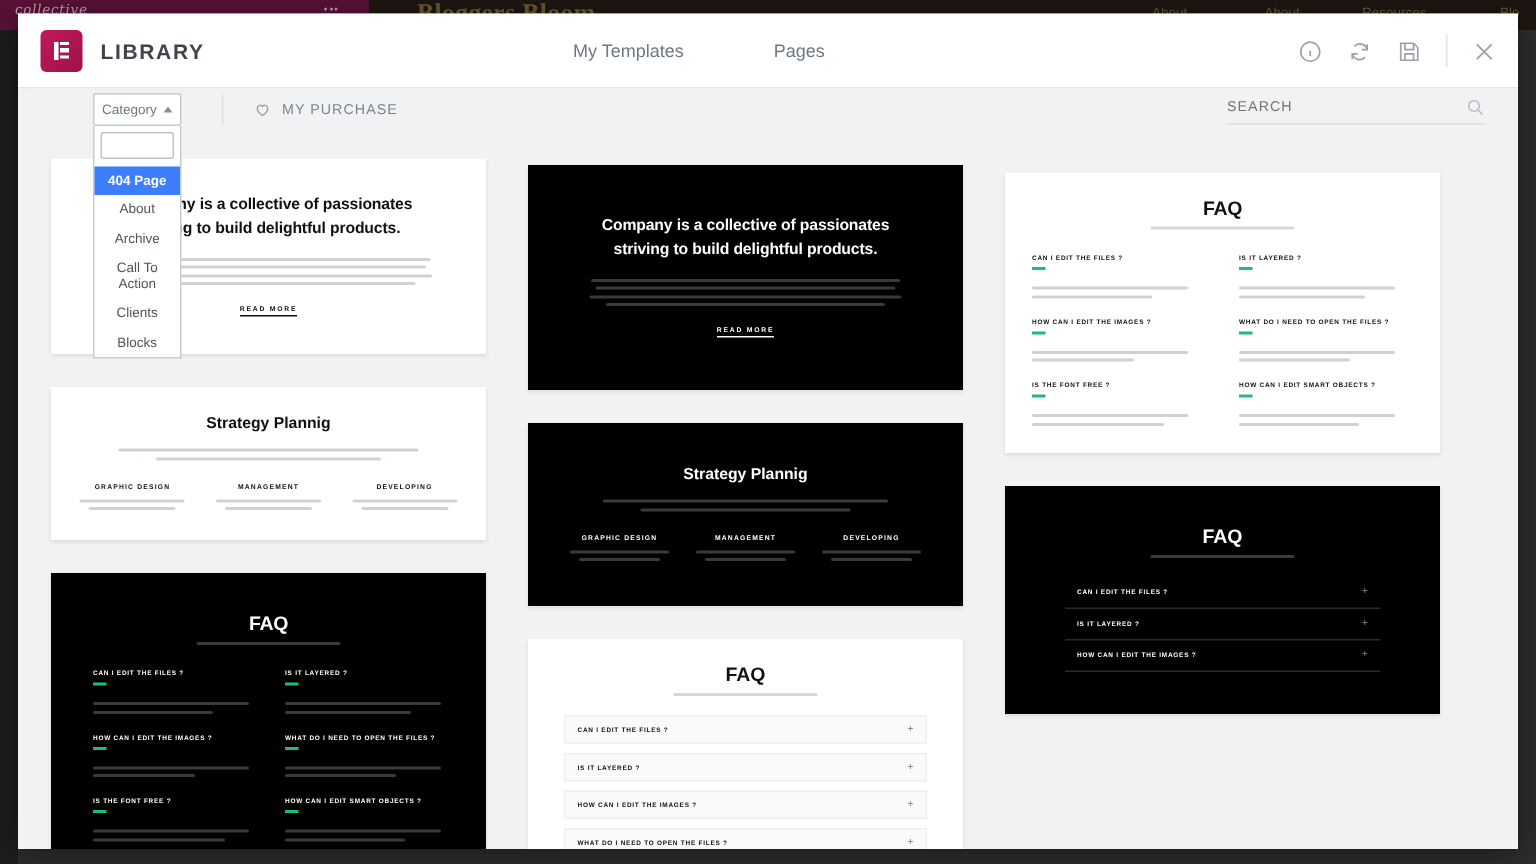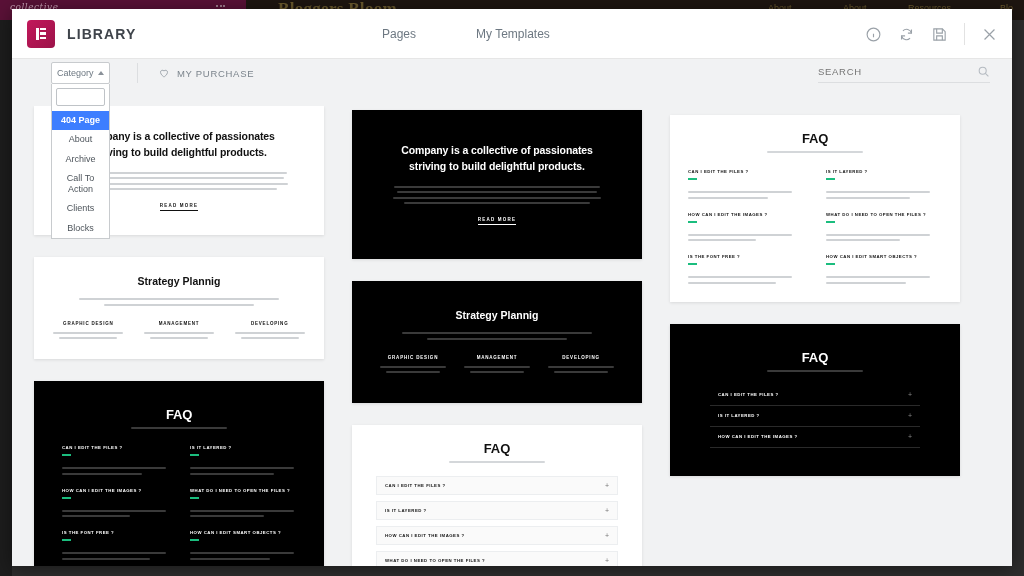--- a/index.html
+++ b/index.html
@@ -97,21 +97,21 @@
   .h-actions {
     position: absolute; right: 14px; top: 0; height: 50px;
     display: flex; align-items: center; gap: 16px;
   }
   .h-icon { width: 17px; height: 17px; color: #9aa1a8; cursor: pointer; }
   .h-sep { width: 1px; height: 22px; background: #e2e2e2; }
 
   
   .m-toolbar {
     position: relative; height: 47px; background: #f1f2f3;
-    display: flex; align-items: center;
+    display: flex; align-items: center; margin-left: 11px;
   }
   .cat-select {
     position: absolute; left: 39px; top: 3px; width: 59px; height: 22px;
     border: 1px solid #c8cbce; background: #fff; border-radius: 2px;
     display: flex; align-items: center; justify-content: space-between;
     padding: 0 5px; font-size: 9px; color: #6d7882; cursor: pointer; z-index: 30;
   }
   .caret-up {
     width: 0; height: 0; border-left: 3px solid transparent;
     border-right: 3px solid transparent; border-bottom: 4px solid #8a9199;
@@ -281,24 +281,24 @@
             <i></i>
             <i></i>
             <i></i>
           </span>
       </span>
     </div>
     <div class="m-title">LIBRARY</div>
 
     <div class="tabs">
       <div class="tab">
-        <span>Pages</span>
+        <span>My Templates</span>
       </div>
       <div class="tab">
-        <span>My Templates</span>
+        <span>Pages</span>
       </div>
     </div>
 
     <div class="h-actions">
       <svg class="h-icon" viewBox="0 0 24 24" fill="none" stroke="currentColor" stroke-width="1.6">
         <circle cx="12" cy="12" r="9"></circle>
           <path d="M12 16V11M12 8h.01"></path>
       </svg>
       <svg class="h-icon" viewBox="0 0 24 24" fill="none" stroke="currentColor" stroke-width="1.6">
         <path d="M19 10a7 7 0 0 0-12-3M5 14a7 7 0 0 0 12 3"></path>

